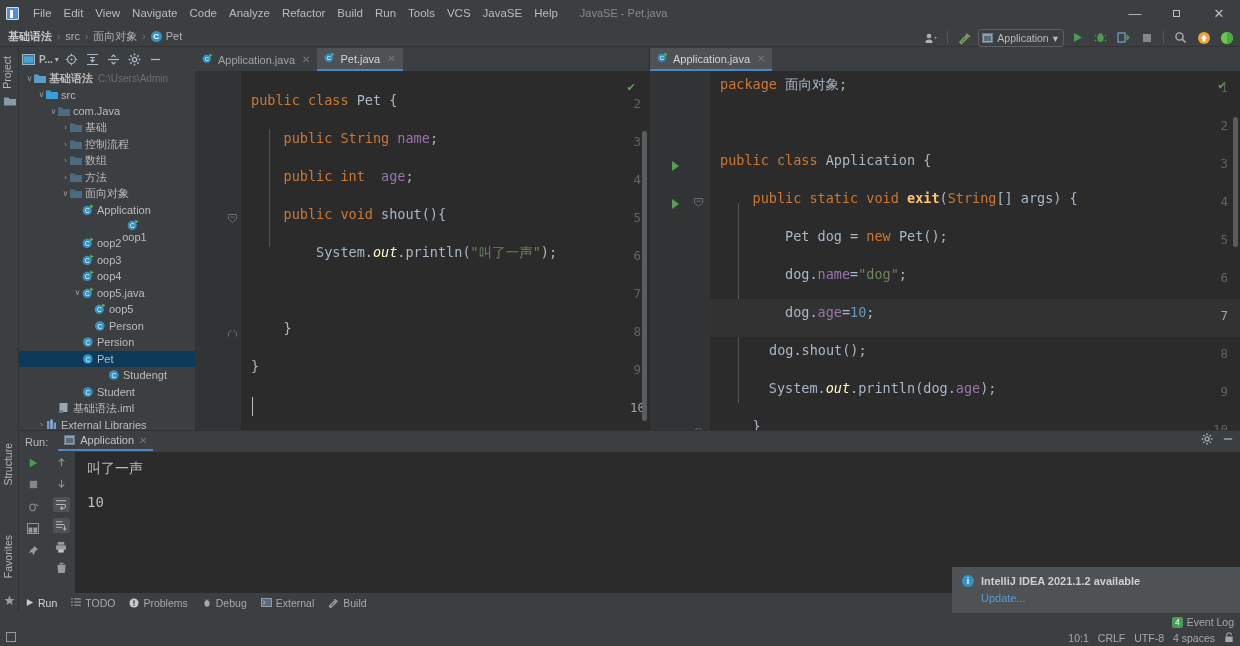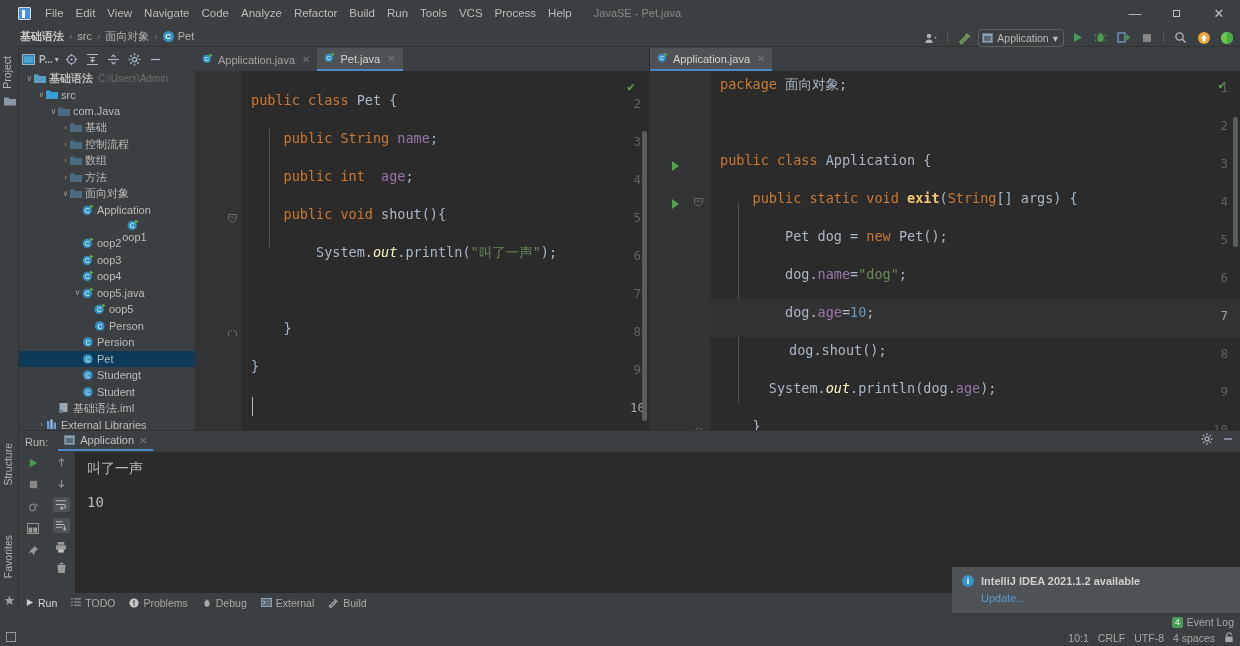--- a/index.html
+++ b/index.html
@@ -1,18 +1,18 @@
 <!DOCTYPE html>
 <html><head>
 <meta charset="utf-8">
 <style>
   * { box-sizing: border-box; margin:0; padding:0; }
   html,body { width:1240px; height:646px; overflow:hidden; background:#3c3f41;
     font-family:"Liberation Sans", sans-serif; font-size:11px; color:#bbbbbb; }
-  #app { position:relative; width:1240px; height:646px;padding-left:12px; }
+  #app { position:relative; width:1240px; height:646px; }
 
   
   .menubar { height:26px; background:#3c3f41; display:flex; align-items:center; padding-left:6px; position:relative; }
   .logo { width:13px; height:13px; background:#4a90d9; border:1px solid #d8d8d8; border-radius:1px; margin-right:8px; position:relative; }
   .logo:after{content:"";position:absolute;left:3px;top:2px;width:3px;height:8px;background:#fff;}
   .menu-item { padding:3px 6px; color:#bbbbbb; font-size:11.5px; white-space:nowrap; }
   .win-title { margin-left:16px; color:#8a8a8a; font-size:11px; }
   .wincontrols { position:absolute; right:0; top:0; height:26px; display:flex; }
   .wc { width:42px; height:26px; display:flex; align-items:center; justify-content:center; color:#c0c0c0; font-size:13px; }
 
@@ -121,21 +121,21 @@
         <div class="menu-item">Edit</div>
         <div class="menu-item">View</div>
         <div class="menu-item">Navigate</div>
         <div class="menu-item">Code</div>
         <div class="menu-item">Analyze</div>
         <div class="menu-item">Refactor</div>
         <div class="menu-item">Build</div>
         <div class="menu-item">Run</div>
         <div class="menu-item">Tools</div>
         <div class="menu-item">VCS</div>
-        <div class="menu-item">Process</div>
+        <div class="menu-item">JavaSE</div>
         <div class="menu-item">Help</div>
       </div>
     <div class="win-title">JavaSE - Pet.java</div>
     <div class="wincontrols">
       <div class="wc">—</div>
       <div class="wc">
         <svg width="10" height="10" viewBox="0 0 10 10">
             <rect x="1.5" y="2.5" width="6" height="6" fill="none" stroke="#c0c0c0" stroke-width="1"></rect>
           </svg>
       </div>
@@ -475,21 +475,21 @@
           <div class="trow sel" style="padding-left: 54px;">
             <span class="arrow"></span>
             <span style="display: inline-flex; align-items: center; flex: 0 0 auto;">
               <svg width="12" height="12" viewBox="0 0 12 12">
                 <circle cx="5.8" cy="6" r="4.8" fill="#3592c4"></circle>
                 <text x="5.8" y="8.6" font-size="6.6" fill="#fff" text-anchor="middle" font-family="Liberation Sans">C</text>
               </svg>
             </span>
             <span class="tlabel">Pet</span>
           </div>
-          <div class="trow" style="padding-left: 54px;">
+          <div class="trow" style="padding-left: 54px; justify-content: center;">
             <span class="arrow"></span>
             <span style="display: inline-flex; align-items: center; flex: 0 0 auto;">
               <svg width="12" height="12" viewBox="0 0 12 12">
                 <circle cx="5.8" cy="6" r="4.8" fill="#3592c4"></circle>
                 <text x="5.8" y="8.6" font-size="6.6" fill="#fff" text-anchor="middle" font-family="Liberation Sans">C</text>
               </svg>
             </span>
             <span class="tlabel">Studengt</span>
           </div>
           <div class="trow" style="padding-left: 54px;">
@@ -611,21 +611,21 @@
               <div class="ctext" style="left: 70px; top: 81px;"><span class="kw">public</span> <span class="kw">class</span> <span class="typ">Application</span> {</div>
               <div class="ln" style="top: 123px; right: 12px;">4</div>
               <div class="ctext" style="left: 70px; top: 119px;">    <span class="kw">public</span> <span class="kw">static</span> <span class="kw">void</span> <span class="mth" style="font-weight:bold">exit</span>(<span class="kw">String</span>[] <span class="typ">args</span>) {</div>
               <div class="ln" style="top: 161px; right: 12px;">5</div>
               <div class="ctext" style="left: 70px; top: 157px;">        <span class="typ">Pet</span> <span class="typ">dog</span> = <span class="kw">new</span> <span class="typ">Pet</span>();</div>
               <div class="ln" style="top: 199px; right: 12px;">6</div>
               <div class="ctext" style="left: 70px; top: 195px;">        <span class="typ">dog</span>.<span class="fld">name</span>=<span class="str">"dog"</span>;</div>
               <div class="ln cur" style="top: 237px; right: 12px;">7</div>
               <div class="ctext" style="left: 70px; top: 233px;">        <span class="typ">dog</span>.<span class="fld">age</span>=<span class="num">10</span>;</div>
               <div class="ln" style="top: 275px; right: 12px;">8</div>
-              <div class="ctext" style="left: 74px; top: 271px;">        <span class="typ">dog</span>.<span class="typ">shout</span>();</div>
+              <div class="ctext" style="left: 54px; top: 271px;">        <span class="typ">dog</span>.<span class="typ">shout</span>();</div>
               <div class="ln" style="top: 313px; right: 12px;">9</div>
               <div class="ctext" style="left: 70px; top: 309px;">      <span class="typ">System</span>.<span class="stat">out</span>.<span class="typ">println</span>(<span class="typ">dog</span>.<span class="fld">age</span>);</div>
               <div class="ln" style="top: 351px; right: 12px;">10</div>
               <div class="ctext" style="left: 70px; top: 347px;">    }</div>
               <div class="runmark" style="left: 22px; top: 90px;"></div>
               <div class="runmark" style="left: 22px; top: 128px;"></div>
               <div class="gmark" style="left: 44px; top: 127px;"><svg width="9" height="9" viewBox="0 0 9 9">
                   <path d="M0.5 0.5 H8.5 V5 L4.5 8.5 L0.5 5 Z" fill="none" stroke="#6d6d6d"></path>
                   <path d="M2.5 3.2 H6.5" stroke="#6d6d6d"></path>
                 </svg></div>

